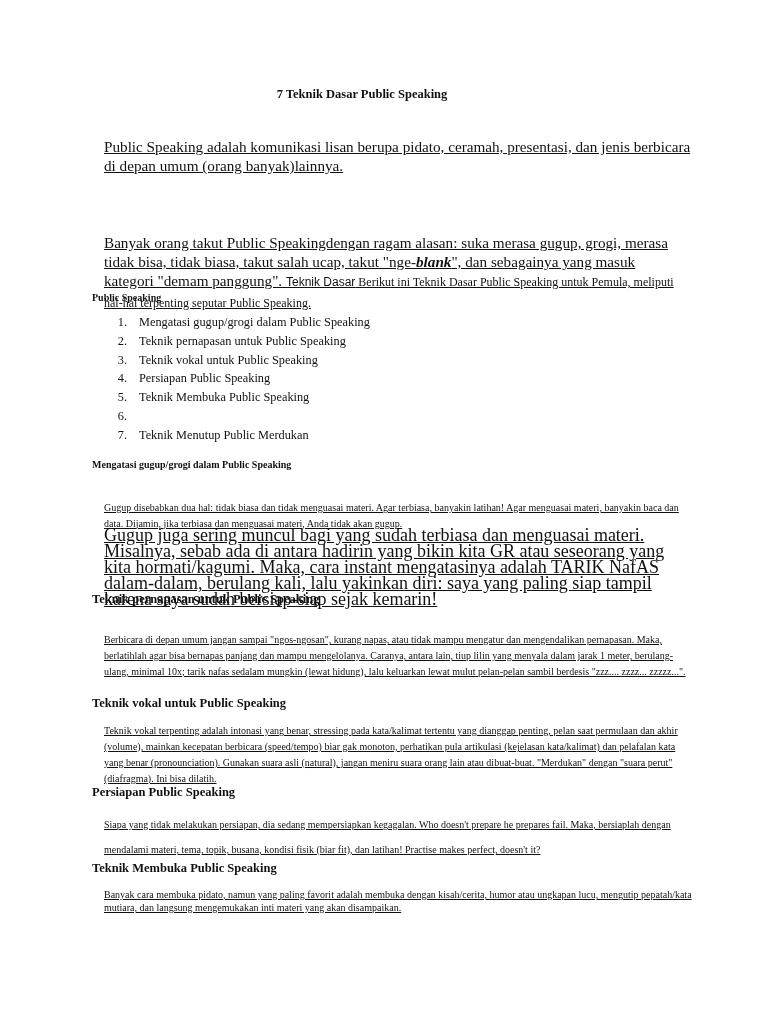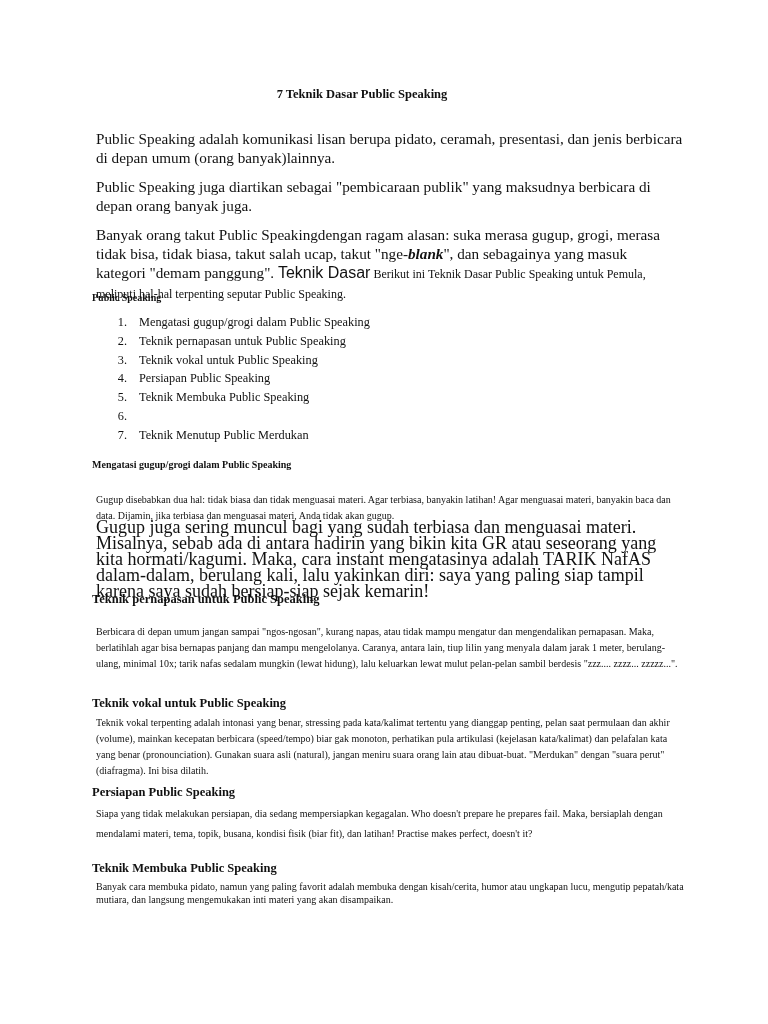--- a/index.html
+++ b/index.html
@@ -5,36 +5,35 @@
   html, body { margin: 0; padding: 0; background: #ffffff; }
   body { width: 768px; height: 1024px; position: relative; overflow: hidden; color: #111111; font-family: "Liberation Serif", serif; }
   .page { position: absolute; left: 0; top: 0; width: 768px; height: 1024px; background: #ffffff; }
   .blk { position: absolute; left: 92px; width: 590px; }
   .title { position: absolute; top: 87px; left: 0; width: 724px; text-align: center; font-weight: bold; font-size: 12.5px; }
   .big { font-size: 15.2px; line-height: 19px; }
   .small { font-size: 10px; line-height: 15.5px; }
   .mid { font-size: 18px; line-height: 18px; }
   .h2 { font-weight: bold; font-size: 10px; }
   .h3 { font-weight: bold; font-size: 12.5px; }
-  .sans { font-family: "Liberation Sans", sans-serif; font-size: 16px; }
+  .sans { font-family: "Liberation Sans", sans-serif; font-size: 12px; }
   ol.toc { position: absolute; left: 92px; top: 313px; margin: 0; padding: 0; list-style: none; font-size: 12.3px; }
   ol.toc li { height: 18.8px; line-height: 18.8px; display: flex; }
   ol.toc .num { width: 47px; text-align: right; padding-right: 12px; box-sizing: border-box; }
-  p { margin: 4px; }
+  p { margin: 12px; text-decoration: underline; }
   em.bl { font-style: italic; font-weight: bold; }
 </style>
 </head>
 <body>
 
 <div class="page">
 
   <div class="title">7 Teknik Dasar Public Speaking</div>
 
   <p class="blk big" style="top:125px;">Public Speaking adalah komunikasi lisan berupa pidato, ceramah, presentasi, dan jenis berbicara di depan umum (orang banyak)lainnya.</p>
-  <p class="blk big" style="top:173px;">Public Speaking juga diartikan sebagai "pembicaraan publik" yang maksudnya berbicara di depan orang banyak juga.</p>
 
   <p class="blk big" style="top:221px; width:580px;">
     <span>Banyak orang takut Public Speakingdengan ragam alasan: suka merasa gugup, grogi, merasa tidak bisa, tidak biasa, takut salah ucap, takut "nge-</span><em class="bl">blank</em><span>", dan sebagainya yang masuk kategori "demam panggung". </span><span class="sans">Teknik Dasar</span><span class="small" style="font-size:12px;">  Berikut ini Teknik Dasar Public Speaking untuk Pemula, meliputi hal-hal terpenting seputar Public Speaking.</span>
   </p>
 
   <div class="blk h2" style="top:292px;">Public Speaking</div>
 
   <ol class="toc">
     <li>
         <span class="num">1.</span>
@@ -69,18 +68,18 @@
   <p class="blk small" style="top:488px; width:590px;">Gugup disebabkan dua hal: tidak biasa dan tidak menguasai materi. Agar terbiasa, banyakin latihan! Agar menguasai materi, banyakin baca dan data. Dijamin, jika terbiasa dan menguasai materi, Anda tidak akan gugup.</p>
   <p class="blk mid" style="top:515px; width:590px; line-height:16px;">Gugup juga sering muncul bagi yang sudah terbiasa dan menguasai materi. Misalnya, sebab ada di antara hadirin yang bikin kita GR atau seseorang yang kita hormati/kagumi. Maka, cara instant mengatasinya adalah TARIK NafAS dalam-dalam, berulang kali, lalu yakinkan diri: saya yang paling siap tampil karena saya sudah bersiap-siap sejak kemarin!</p>
 
   <div class="blk h3" style="top:592px;">Teknik pernapasan untuk Public Speaking</div>
   <p class="blk small" style="top:620px; width:590px; line-height:16px;">Berbicara di depan umum jangan sampai "ngos-ngosan", kurang napas, atau tidak mampu mengatur dan mengendalikan pernapasan. Maka, berlatihlah agar bisa bernapas panjang dan mampu mengelolanya. Caranya, antara lain, tiup lilin yang menyala dalam jarak 1 meter, berulang-ulang, minimal 10x; tarik nafas sedalam mungkin (lewat hidung), lalu keluarkan lewat mulut pelan-pelan sambil berdesis "zzz.... zzzz... zzzzz...".</p>
 
   <div class="blk h3" style="top:696px;">Teknik vokal untuk Public Speaking</div>
   <p class="blk small" style="top:711px; width:590px; line-height:16px;">Teknik vokal terpenting adalah intonasi yang benar, stressing pada kata/kalimat tertentu yang dianggap penting, pelan saat permulaan dan akhir (volume), mainkan kecepatan berbicara (speed/tempo) biar gak monoton, perhatikan pula artikulasi (kejelasan kata/kalimat) dan pelafalan kata yang benar (pronounciation). Gunakan suara asli (natural), jangan meniru suara orang lain atau dibuat-buat. "Merdukan" dengan "suara perut" (diafragma). Ini bisa dilatih.</p>
 
   <div class="blk h3" style="top:785px;">Persiapan Public Speaking</div>
-  <p class="blk small" style="top:800px; width:590px; line-height:20px;">Siapa yang tidak melakukan persiapan, dia sedang mempersiapkan kegagalan. Who doesn't prepare he prepares fail. Maka, bersiaplah dengan mendalami materi, tema, topik, busana, kondisi fisik (biar fit), dan latihan! Practise makes perfect, doesn't it?</p>
+  <p class="blk small" style="top:800px; width:590px; line-height:25px;">Siapa yang tidak melakukan persiapan, dia sedang mempersiapkan kegagalan. Who doesn't prepare he prepares fail. Maka, bersiaplah dengan mendalami materi, tema, topik, busana, kondisi fisik (biar fit), dan latihan! Practise makes perfect, doesn't it?</p>
 
   <div class="blk h3" style="top:861px;">Teknik Membuka Public Speaking</div>
   <p class="blk small" style="top:876px; width:590px; line-height:13px;">Banyak cara membuka pidato, namun yang paling favorit adalah membuka dengan kisah/cerita, humor atau ungkapan lucu, mengutip pepatah/kata mutiara, dan langsung mengemukakan inti materi yang akan disampaikan.</p>
 
 </div>
 
 </body></html>

